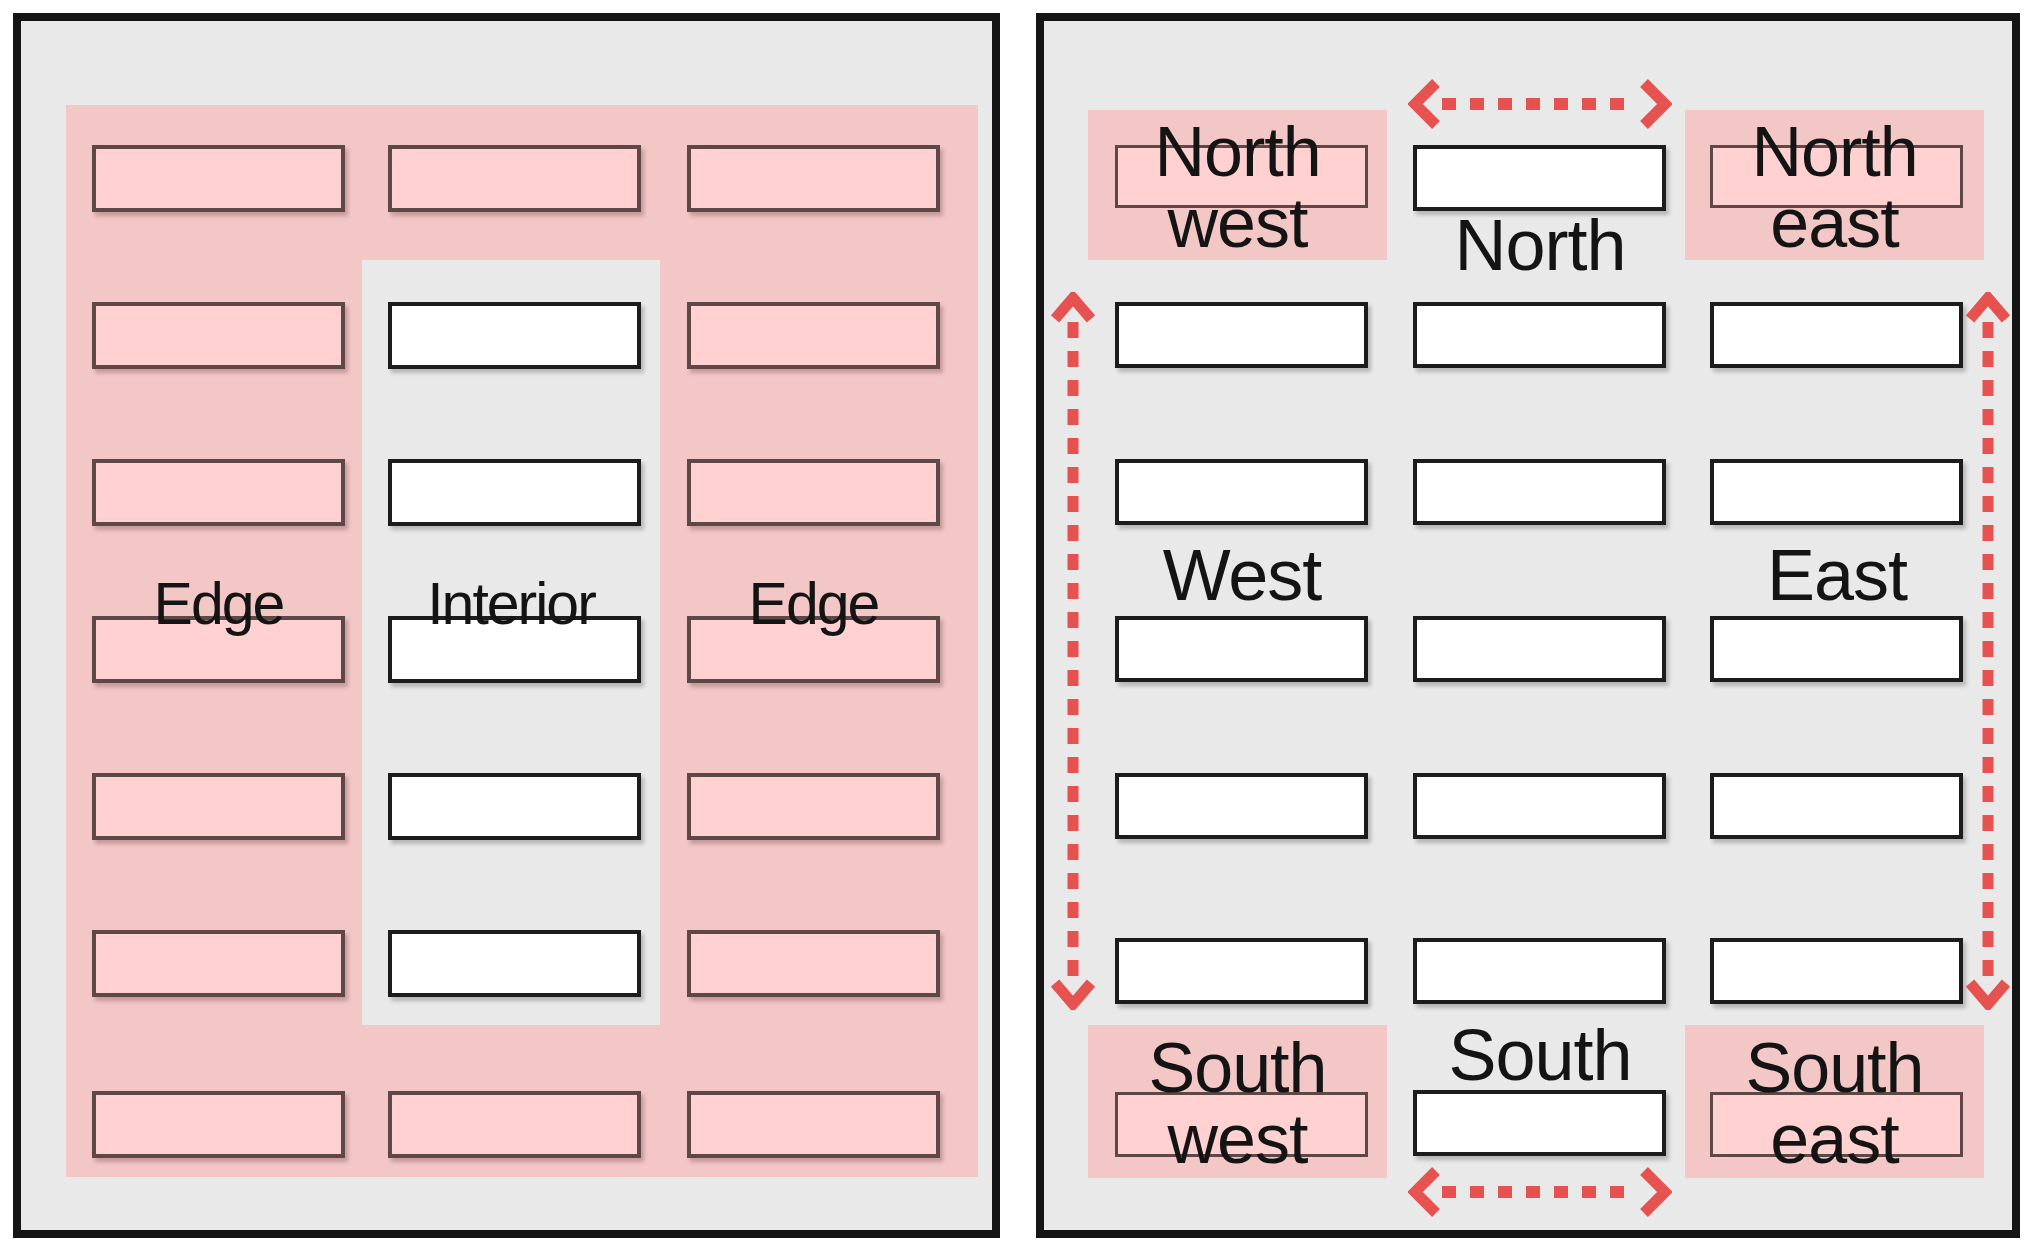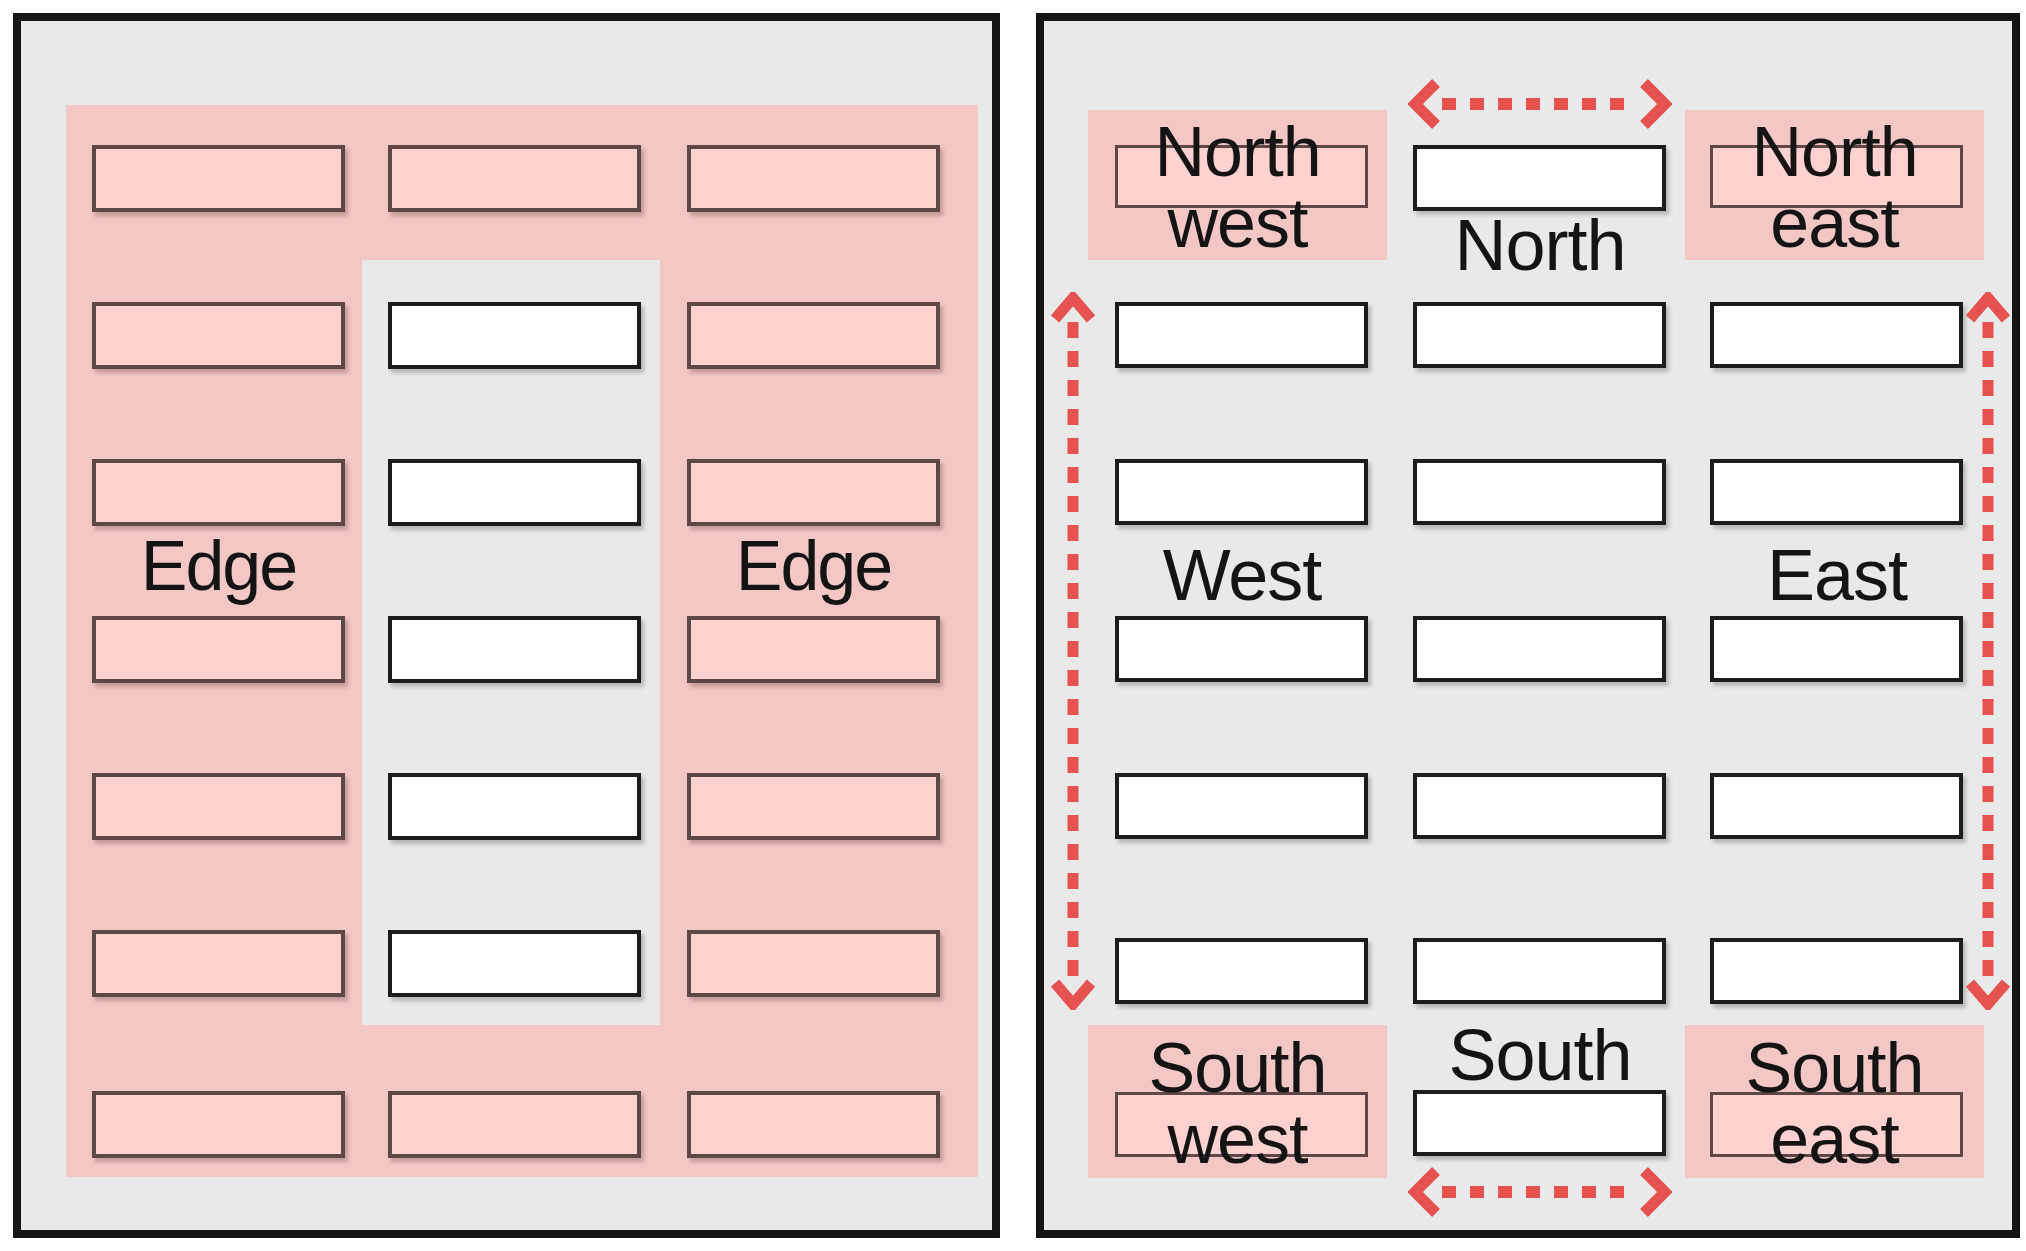--- a/index.html
+++ b/index.html
@@ -48,22 +48,22 @@
     background: #ffffff;
     border: 4px solid #1c1c1c;
     box-shadow: 3px 4px 4px rgba(0, 0, 0, 0.22);
   }
   .lc1 { left: 71px; }  .lc2 { left: 367px; } .lc3 { left: 666px; }
   .lr1 { top: 124px; }  .lr2 { top: 281px; }  .lr3 { top: 438px; }
   .lr4 { top: 595px; }  .lr5 { top: 752px; }  .lr6 { top: 909px; }
   .lr7 { top: 1070px; }
 
   .big-label {
-    position: absolute; top: 497px; height: 96px;
-    font-size: 70px; line-height: 96px;
+    position: absolute; top: 535px; height: 96px;
+    font-size: 59px; line-height: 96px;
     letter-spacing: -2px;
     text-align: center; white-space: nowrap;
     z-index: 3;
   }
   #edge-label-left     { left: 71px;  width: 253px; }
   #interior-label      { left: 341px; width: 298px; }
   #edge-label-right    { left: 666px; width: 253px; }
 
   
   .rc1 { left: 71px; }  .rc2 { left: 369px; } .rc3 { left: 666px; }
@@ -163,20 +163,21 @@
 
     <div class="box pink lr6 lc1"></div>
     <div class="box white lr6 lc2"></div>
     <div class="box pink lr6 lc3"></div>
 
     <div class="box pink lr7 lc1"></div>
     <div class="box pink lr7 lc2"></div>
     <div class="box pink lr7 lc3"></div>
 
     <div class="big-label" id="edge-label-left">Edge</div>
+    <div class="big-label" id="interior-label">Interior</div>
     <div class="big-label" id="edge-label-right">Edge</div>
   </div>
 
   <div class="panel" id="panel-right">
 
     <div class="corner-bg" id="nw-bg"></div>
     <div class="corner-bg" id="ne-bg"></div>
     <div class="corner-bg" id="sw-bg"></div>
     <div class="corner-bg" id="se-bg"></div>
 

